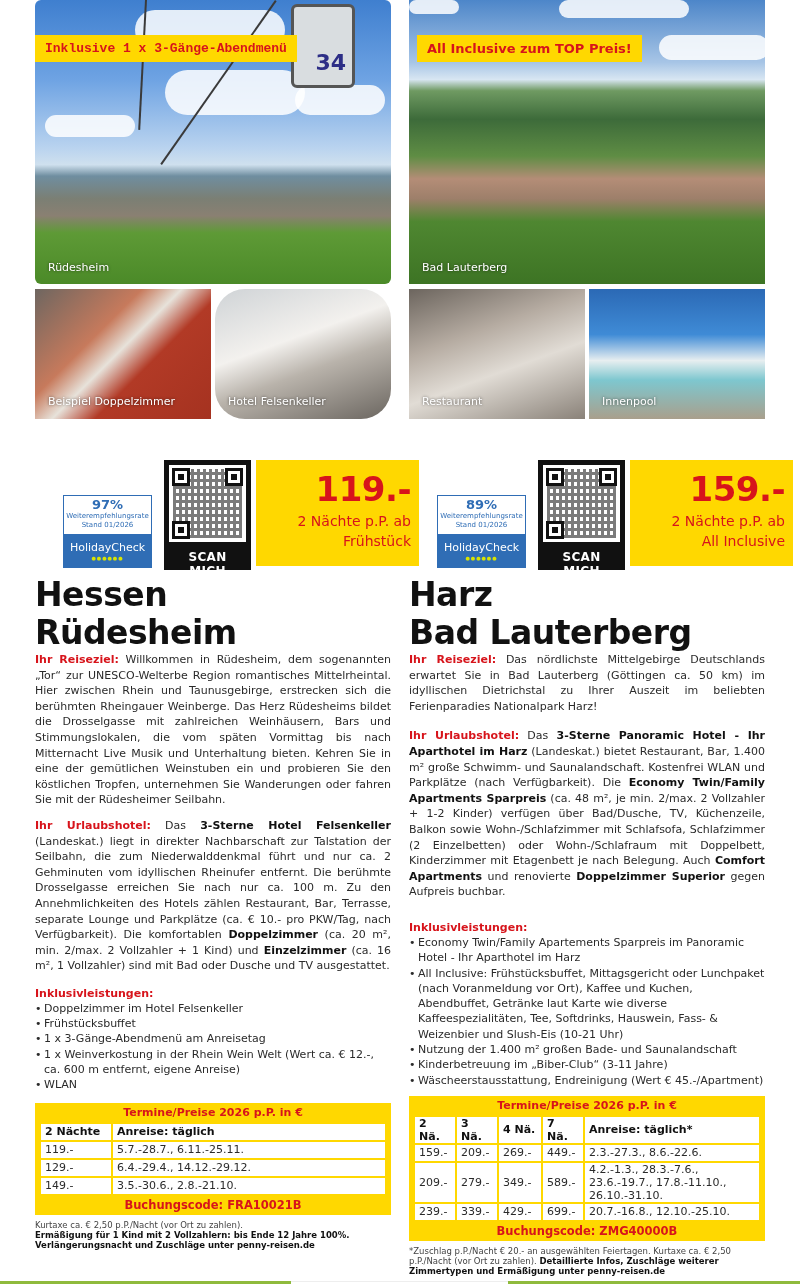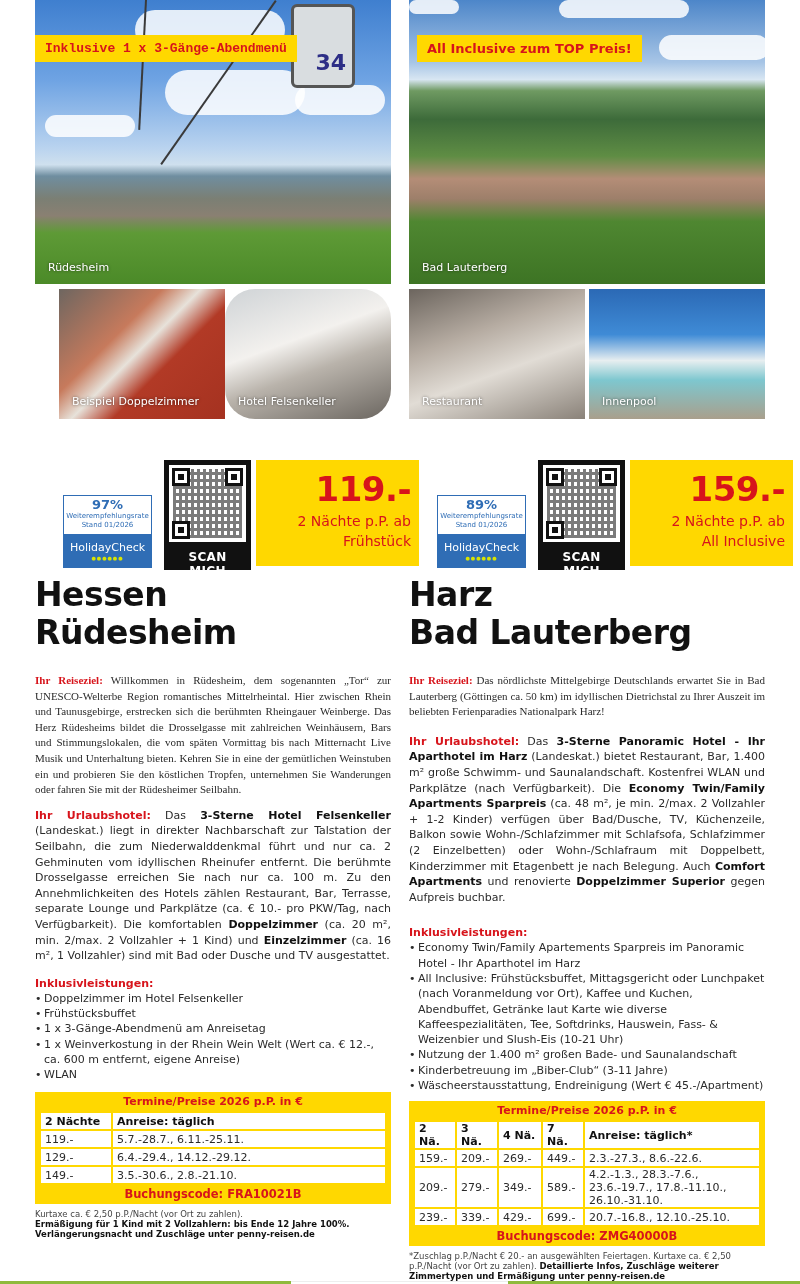--- a/index.html
+++ b/index.html
@@ -6,39 +6,39 @@
   html, body { width: 800px; height: 1284px; background: #ffffff; overflow: hidden; }
   body { font-family: "DejaVu Sans", sans-serif; color: #222; position: relative; }
 
   .col { position: absolute; top: 0; width: 356px; }
   .col-left { left: 35px; }
   .col-right { left: 409px; }
 
   
   .hero { position: relative; width: 356px; height: 284px; overflow: hidden; }
   .hero-left { background:
-      linear-gradient(180deg, #3f7fcf 0%, #6ea3e3 28%, #b9d3ef 52%, #cfe0ee 58%, #6f8ea0 62%, #7b7f74 70%, #8a8072 76%, #5e9a36 82%, #4b8a28 100%); }
+      linear-gradient(180deg, #3f7fcf 0%, #6ea3e3 28%, #b9d3ef 52%, #cfe0ee 58%, #6f8ea0 62%, #7b7f74 70%, #8a8072 76%, #5e9a36 82%, #4b8a28 100%); border-radius: 6px; }
   .hero-right { background:
       linear-gradient(180deg, #4d86c9 0%, #a7c5e6 22%, #d8e6f2 28%, #6f9a62 32%, #3d6b3a 42%, #5f8d44 55%, #b48d77 63%, #9d7f6a 70%, #4f8731 78%, #3d7424 100%); }
   .cloud { position: absolute; background: rgba(255,255,255,0.85); border-radius: 40px; }
   .gondola { position: absolute; right: 36px; top: 4px; width: 64px; height: 84px; background: #d9dde0; border: 3px solid #555; border-radius: 6px; }
   .gondola-num { position: absolute; bottom: 10px; right: 6px; font: bold 22px "DejaVu Sans", sans-serif; color: #2d2e86; }
   .cable { position: absolute; width: 2px; background: #3a3a3a; transform-origin: top left; }
 
   .hero-badge { position: absolute; top: 35px; background: #ffd800; color: #d7141b;
       font: bold 13px "DejaVu Sans", sans-serif; padding: 0 10px; height: 27px; line-height: 27px; white-space: nowrap; }
   .hero-left .hero-badge { left: 0; font-family: Liberation Mono, monospace; }
   .hero-right .hero-badge { left: 8px; }
   .photo-caption { position: absolute; left: 13px; font: 11px "DejaVu Sans", sans-serif; color: #fff; text-shadow: 0 0 3px rgba(0,0,0,0.6); }
   .hero .photo-caption { bottom: 10px; }
 
   .thumbs { display: flex; justify-content: space-between; margin-top: 5px; }
   .thumb { position: relative; width: 176px; height: 130px; overflow: hidden; }
   .thumb .photo-caption { bottom: 11px; }
-  .t-room { background: linear-gradient(135deg, #6e6660 0%, #c77a5c 35%, #e7e2da 48%, #b23a26 62%, #a53220 100%); margin-left: 24px; }
+  .t-room { background: linear-gradient(135deg, #6e6660 0%, #c77a5c 35%, #e7e2da 48%, #b23a26 62%, #a53220 100%); }
   .t-hotel { background: linear-gradient(160deg, #cfd3d6 0%, #f3f1ee 40%, #b9b3ab 60%, #6b6660 100%); border-radius: 30px; }
   .t-rest { background: linear-gradient(160deg, #6c655e 0%, #b6aca2 35%, #e1dcd5 60%, #8a8279 100%); }
   .t-pool { background: linear-gradient(180deg, #2b69b5 0%, #3f8bd6 35%, #e7eef0 55%, #7ec7cf 70%, #a99f8c 100%); }
 
   
   .offer-row { position: relative; height: 115px; margin-top: 30px; margin-left: 28px; }
   .hc-badge { position: absolute; left: 0; top: 46px; width: 89px; height: 73px; border: 1px solid #2f6db5; background: #fff; text-align: center; }
   .hc-pct { font: bold 13px "DejaVu Sans", sans-serif; color: #2f6db5; line-height: 14px; margin-top: 2px; }
   .hc-sub { font: 7px "DejaVu Sans", sans-serif; color: #2f6db5; line-height: 9px; text-align: center; }
   .hc-logo { position: absolute; left: 0; right: 0; bottom: 0; height: 33px; background: #2f6db5; color: #fff; font: 11px "DejaVu Sans", sans-serif; padding-top: 7px; }
@@ -57,21 +57,21 @@
 
   .price-box { position: absolute; left: 193px; top: 11px; width: 163px; height: 106px; background: #ffd800; text-align: right; padding: 11px 8px 0 0; }
   .price-big { font: bold 34px "DejaVu Sans", sans-serif; color: #d7141b; line-height: 36px; letter-spacing: -0.5px; }
   .price-sub { font: 14px "DejaVu Sans", sans-serif; color: #d7141b; line-height: 20px; margin-top: 4px; }
 
   .headline { margin-top: 12px; font: bold 33px "DejaVu Sans", sans-serif; color: #111; line-height: 38px; letter-spacing: -0.5px; }
 
   .para { font: 11px "DejaVu Sans", sans-serif; line-height: 15.6px; color: #2a2a2a; text-align: justify; margin-top: 10px; }
   .para .lead { color: #d7141b; font-weight: bold; }
   .para b { font-weight: bold; color: #111; }
-  .para-reise { margin-top: 21px; font-family: Liberation Serif, serif; }
+  .para-reise { margin-top: 0; }
 
   .incl-title { font: bold 11px "DejaVu Sans", sans-serif; color: #d7141b; margin-top: 12px; line-height: 15px; }
   .incl-list { list-style: none; font: 11px "DejaVu Sans", sans-serif; line-height: 15.3px; color: #2a2a2a; }
   .incl-list li { position: relative; padding-left: 9px; }
   .incl-list li::before { content: "\2022"; position: absolute; left: 0; }
 
   
   .ptable { width: 356px; background: #ffd800; padding: 0 4px; margin-top: 8px; }
   .ptable-head, .ptable-foot { text-align: center; font: bold 11px "DejaVu Sans", sans-serif; color: #d7141b; height: 19px; line-height: 19px; }
   .ptable-foot { font-size: 11.5px; }

